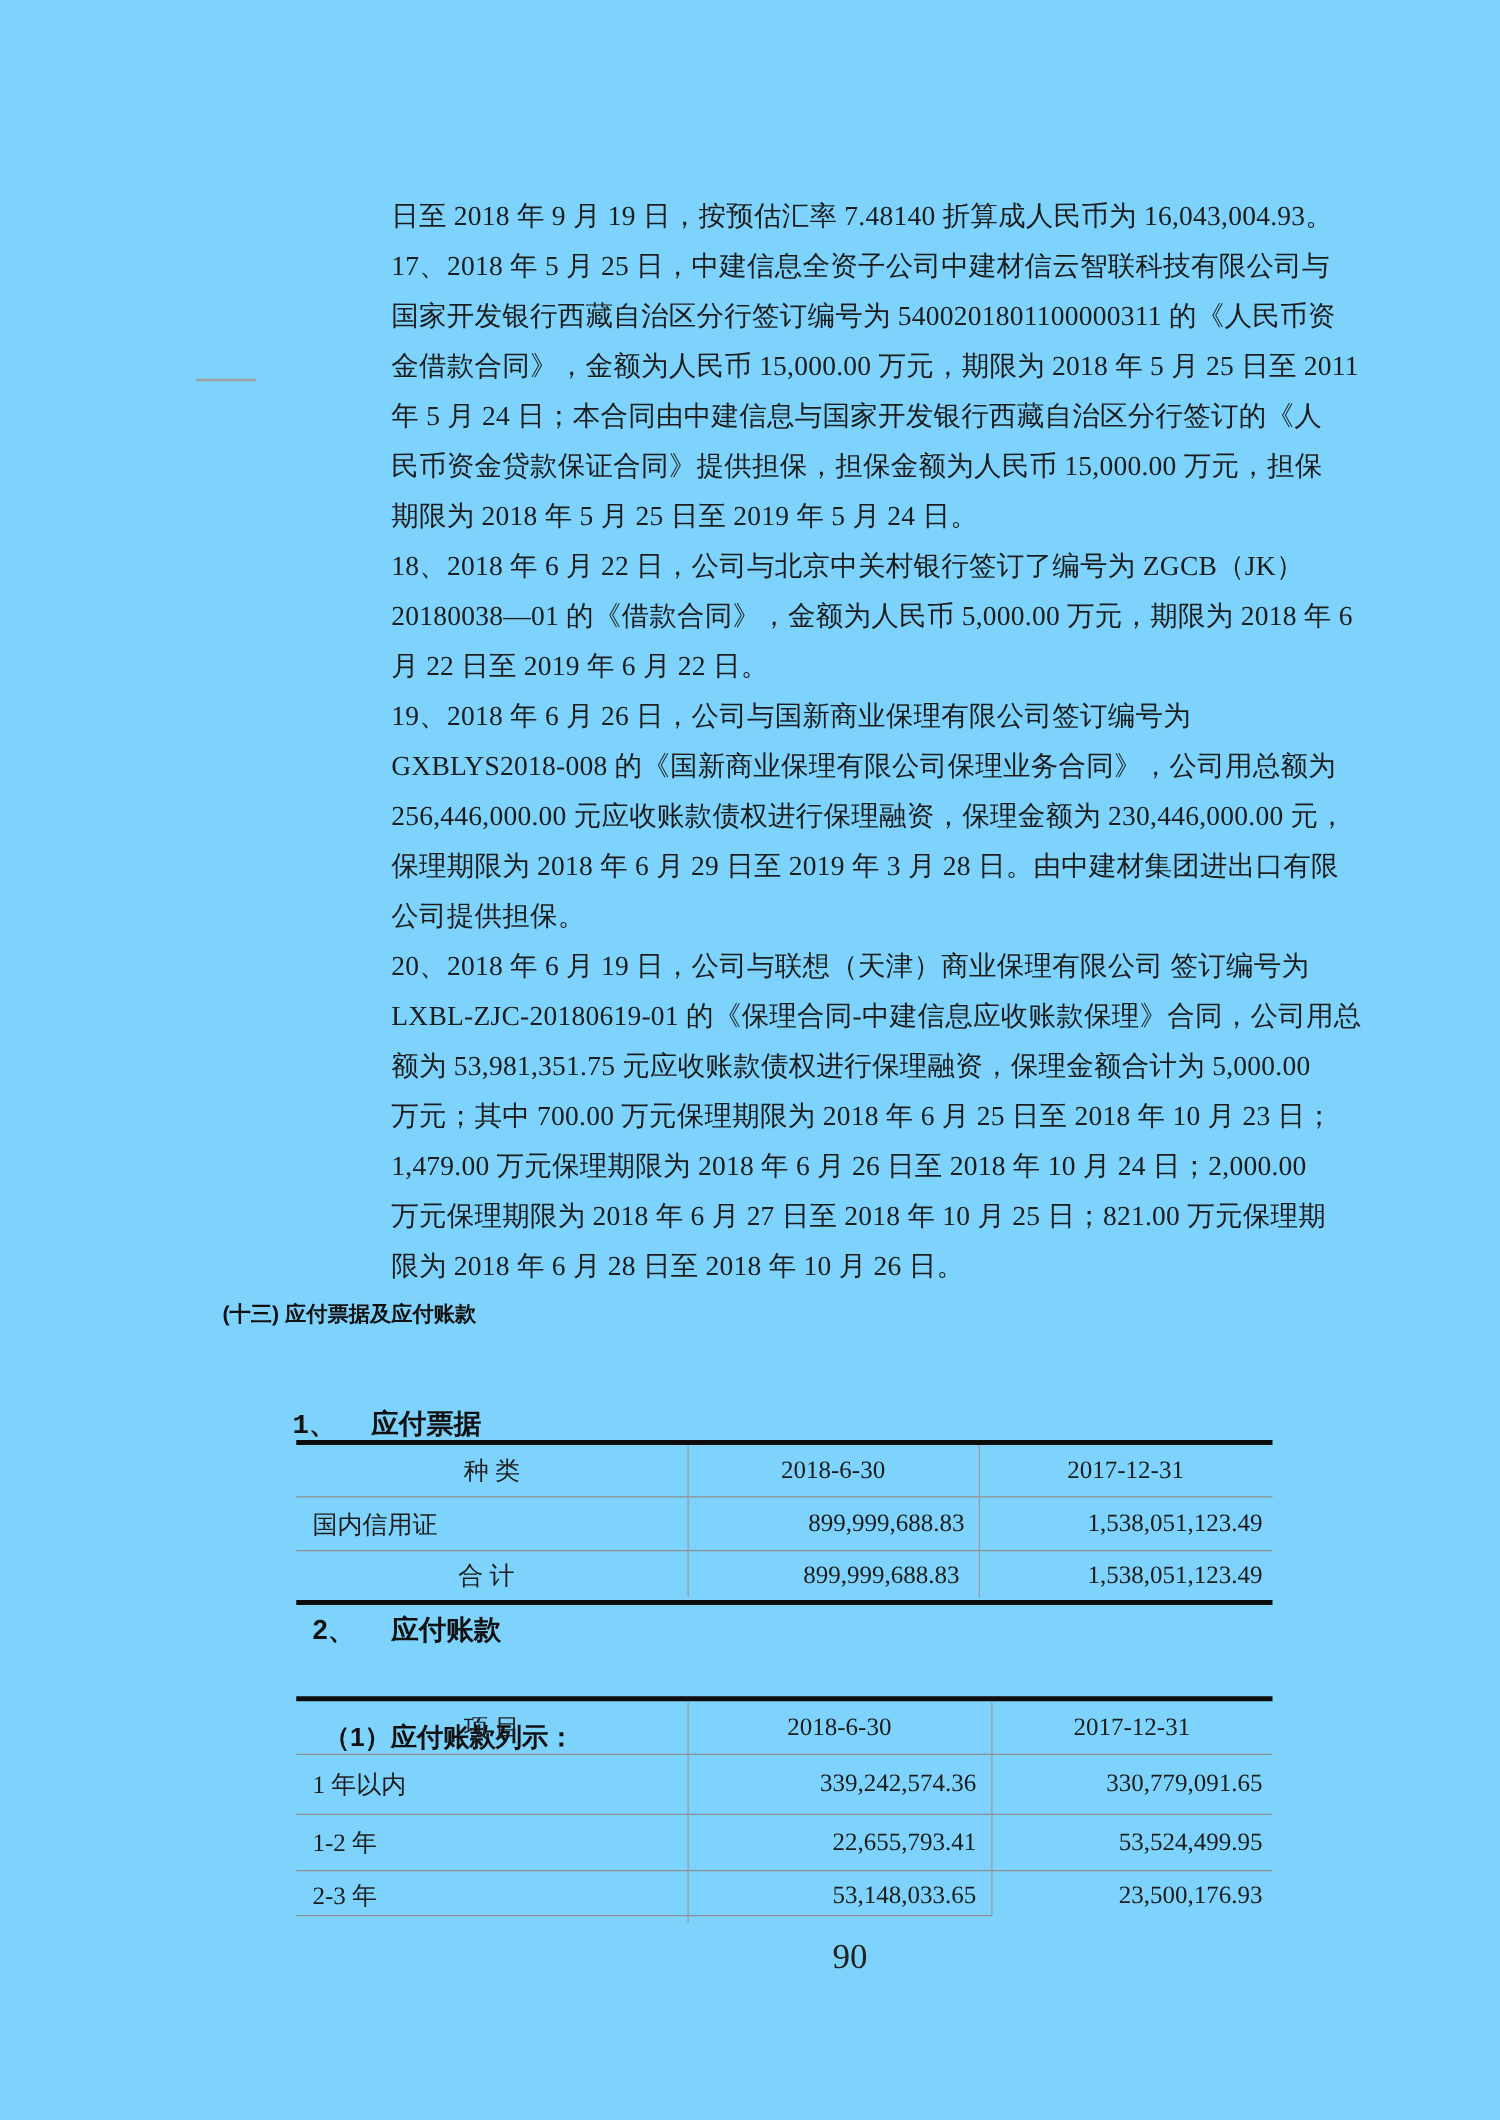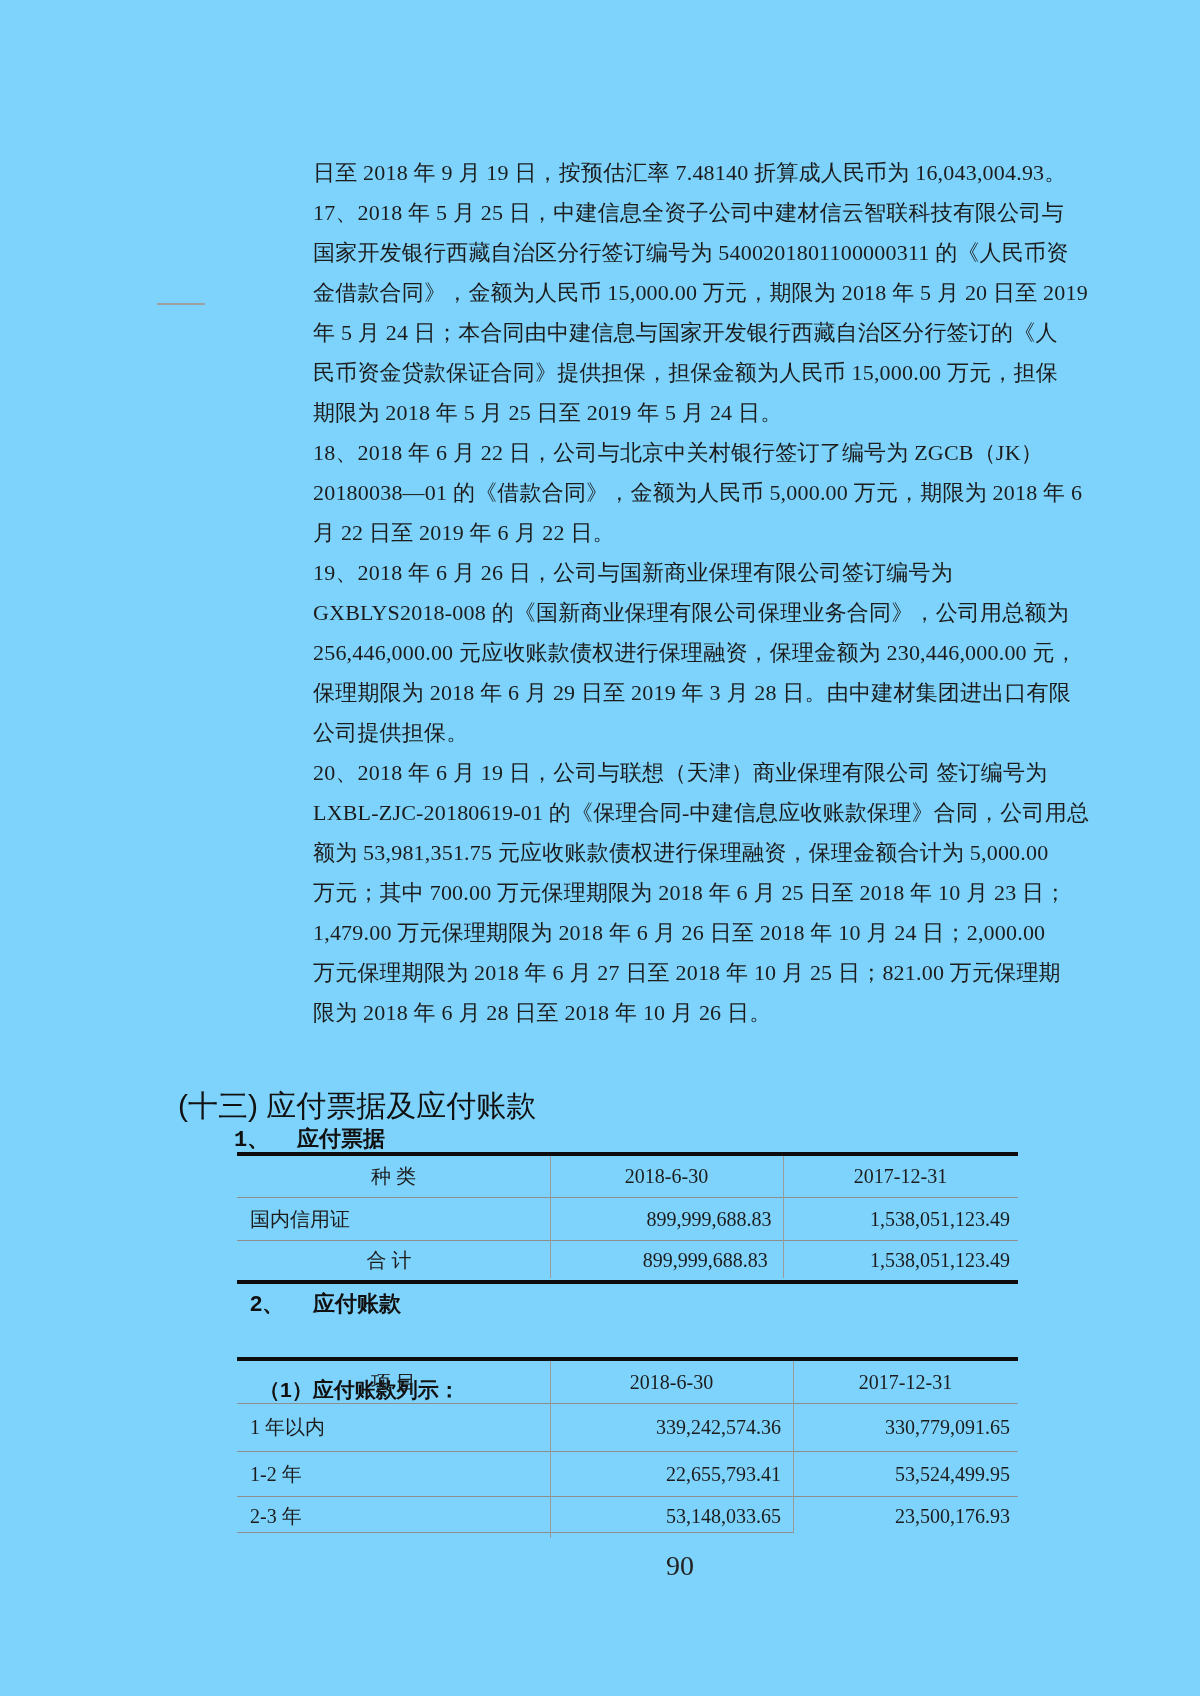--- a/index.html
+++ b/index.html
@@ -31,24 +31,24 @@
     left:157px;
     top:303px;
     width:48px;
     height:2px;
     background:#a0a0a0;
   }
   
   .sec-heading{
     position:absolute;
     left:178px;
-    top:1086px;
+    top:1040px;
     font-family:"Liberation Sans","DejaVu Sans",sans-serif;
-    font-weight:normal;
-    font-size:30px;
+    font-weight:bold;
+    font-size:17px;
     color:#111;
     white-space:nowrap;
   }
   .sub-heading{
     position:absolute;
     font-family:"Liberation Sans","DejaVu Sans",sans-serif;
     font-weight:bold;
     font-size:22px;
     color:#111;
     white-space:nowrap;
@@ -108,21 +108,21 @@
 <body>
 
 <div class="page">
 
   <div class="margin-mark"></div>
 
   <div class="body-text">
       <div class="line">日至 2018 年 9 月 19 日，按预估汇率 7.48140 折算成人民币为 16,043,004.93。</div>
       <div class="line">17、2018 年 5 月 25 日，中建信息全资子公司中建材信云智联科技有限公司与</div>
       <div class="line">国家开发银行西藏自治区分行签订编号为 5400201801100000311 的《人民币资</div>
-      <div class="line">金借款合同》，金额为人民币 15,000.00 万元，期限为 2018 年 5 月 20 日至 2019</div>
+      <div class="line">金借款合同》，金额为人民币 15,000.00 万元，期限为 2018 年 5 月 25 日至 2011</div>
       <div class="line">年 5 月 24 日；本合同由中建信息与国家开发银行西藏自治区分行签订的《人</div>
       <div class="line">民币资金贷款保证合同》提供担保，担保金额为人民币 15,000.00 万元，担保</div>
       <div class="line">期限为 2018 年 5 月 25 日至 2019 年 5 月 24 日。</div>
       <div class="line">18、2018 年 6 月 22 日，公司与北京中关村银行签订了编号为 ZGCB（JK）</div>
       <div class="line">20180038—01 的《借款合同》，金额为人民币 5,000.00 万元，期限为 2018 年 6</div>
       <div class="line">月 22 日至 2019 年 6 月 22 日。</div>
       <div class="line">19、2018 年 6 月 26 日，公司与国新商业保理有限公司签订编号为</div>
       <div class="line">GXBLYS2018-008 的《国新商业保理有限公司保理业务合同》，公司用总额为</div>
       <div class="line">256,446,000.00 元应收账款债权进行保理融资，保理金额为 230,446,000.00 元，</div>
       <div class="line">保理期限为 2018 年 6 月 29 日至 2019 年 3 月 28 日。由中建材集团进出口有限</div>

